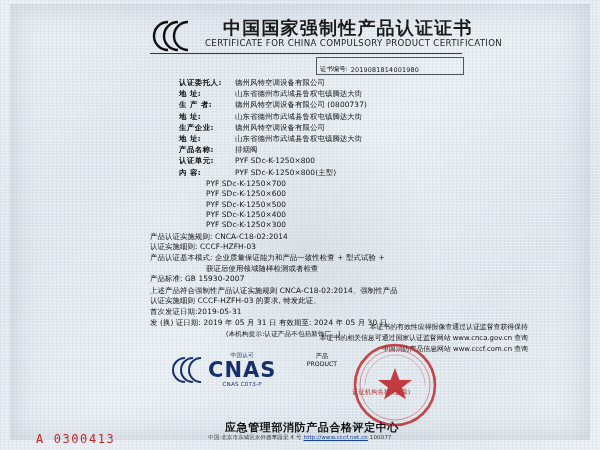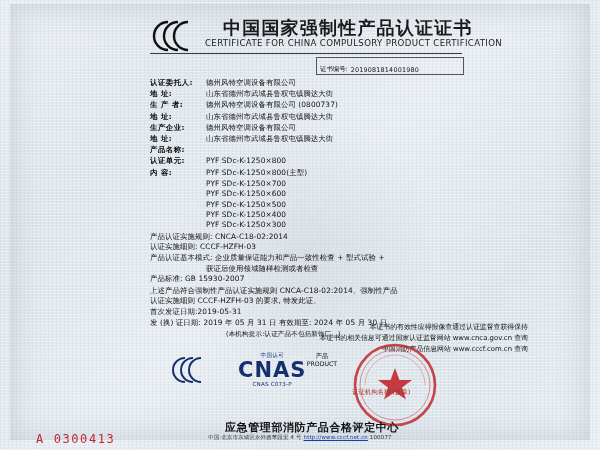--- a/index.html
+++ b/index.html
@@ -49,42 +49,42 @@
     border:1px solid #555;font-size:6.4px;color:#111;
     display:flex;align-items:flex-end;
   }
   .certno-label{padding-left:3px;color:#111;}
   .certno-val{padding-left:3px;letter-spacing:0.2px;}
   
   .fields{
     position:absolute;left:150px;top:78px;width:320px;
     font-size:7.4px;color:#111;line-height:10.6px;
   }
-  .row{display:flex;align-items:center;margin-bottom:0.6px;}
+  .row{display:flex;align-items:center;margin-bottom:0.6px;margin-left:29px;}
   .lbl{
     width:56px;flex:none;letter-spacing:0.5px;font-weight:bold;color:#0c0c0c;
   }
   .val{flex:1;letter-spacing:0.1px;}
   .sub{margin-left:56px;letter-spacing:0.1px;}
   .models{margin-left:56px;line-height:10.4px;}
   .mline{letter-spacing:0.1px;}
   .note-block{margin-top:1px;}
   .center{margin-left:56px;padding-left:20px;}
   .tiny{font-size:6.6px;}
   
   .notice{
     position:absolute;left:48px;top:322px;width:480px;text-align:right;
     font-size:6.9px;color:#111;line-height:11px;
   }
   
   .ccc-small{
     position:absolute;left:168px;top:352px;width:42px;height:36px;
   }
   .cnas{
-    position:absolute;left:238px;top:352px;text-align:center;color:#0b2f6b;
+    position:absolute;left:208px;top:352px;text-align:center;color:#0b2f6b;
   }
   .cnas-mark{font-size:21px;font-weight:bold;letter-spacing:1px;line-height:22px;color:#16306e;}
   .cnas-sub{font-size:5.6px;color:#16306e;line-height:7px;letter-spacing:0.2px;}
   .prod-txt{
     position:absolute;left:300px;top:352px;font-size:6.2px;color:#111;
     line-height:8.4px;text-align:center;width:44px;
   }
   .seal{
     position:absolute;left:352px;top:342px;width:86px;height:86px;
   }
@@ -159,20 +159,21 @@
     <div class="row">
         <div class="lbl">生产企业:</div>
         <div class="val">德州风特空调设备有限公司</div>
       </div>
     <div class="row">
         <div class="lbl">地    址:</div>
         <div class="val">山东省德州市武城县鲁权屯镇腾达大街</div>
       </div>
     <div class="row">
         <div class="lbl">产品名称:</div>
+        <div class="val">排烟阀</div>
       </div>
     <div class="row">
         <div class="lbl">认证单元:</div>
         <div class="val">PYF SDc-K-1250×800</div>
       </div>
 
     <div class="row">
       <div class="lbl">内    容:</div>
       <div class="val">PYF SDc-K-1250×800(主型)</div>
     </div>

